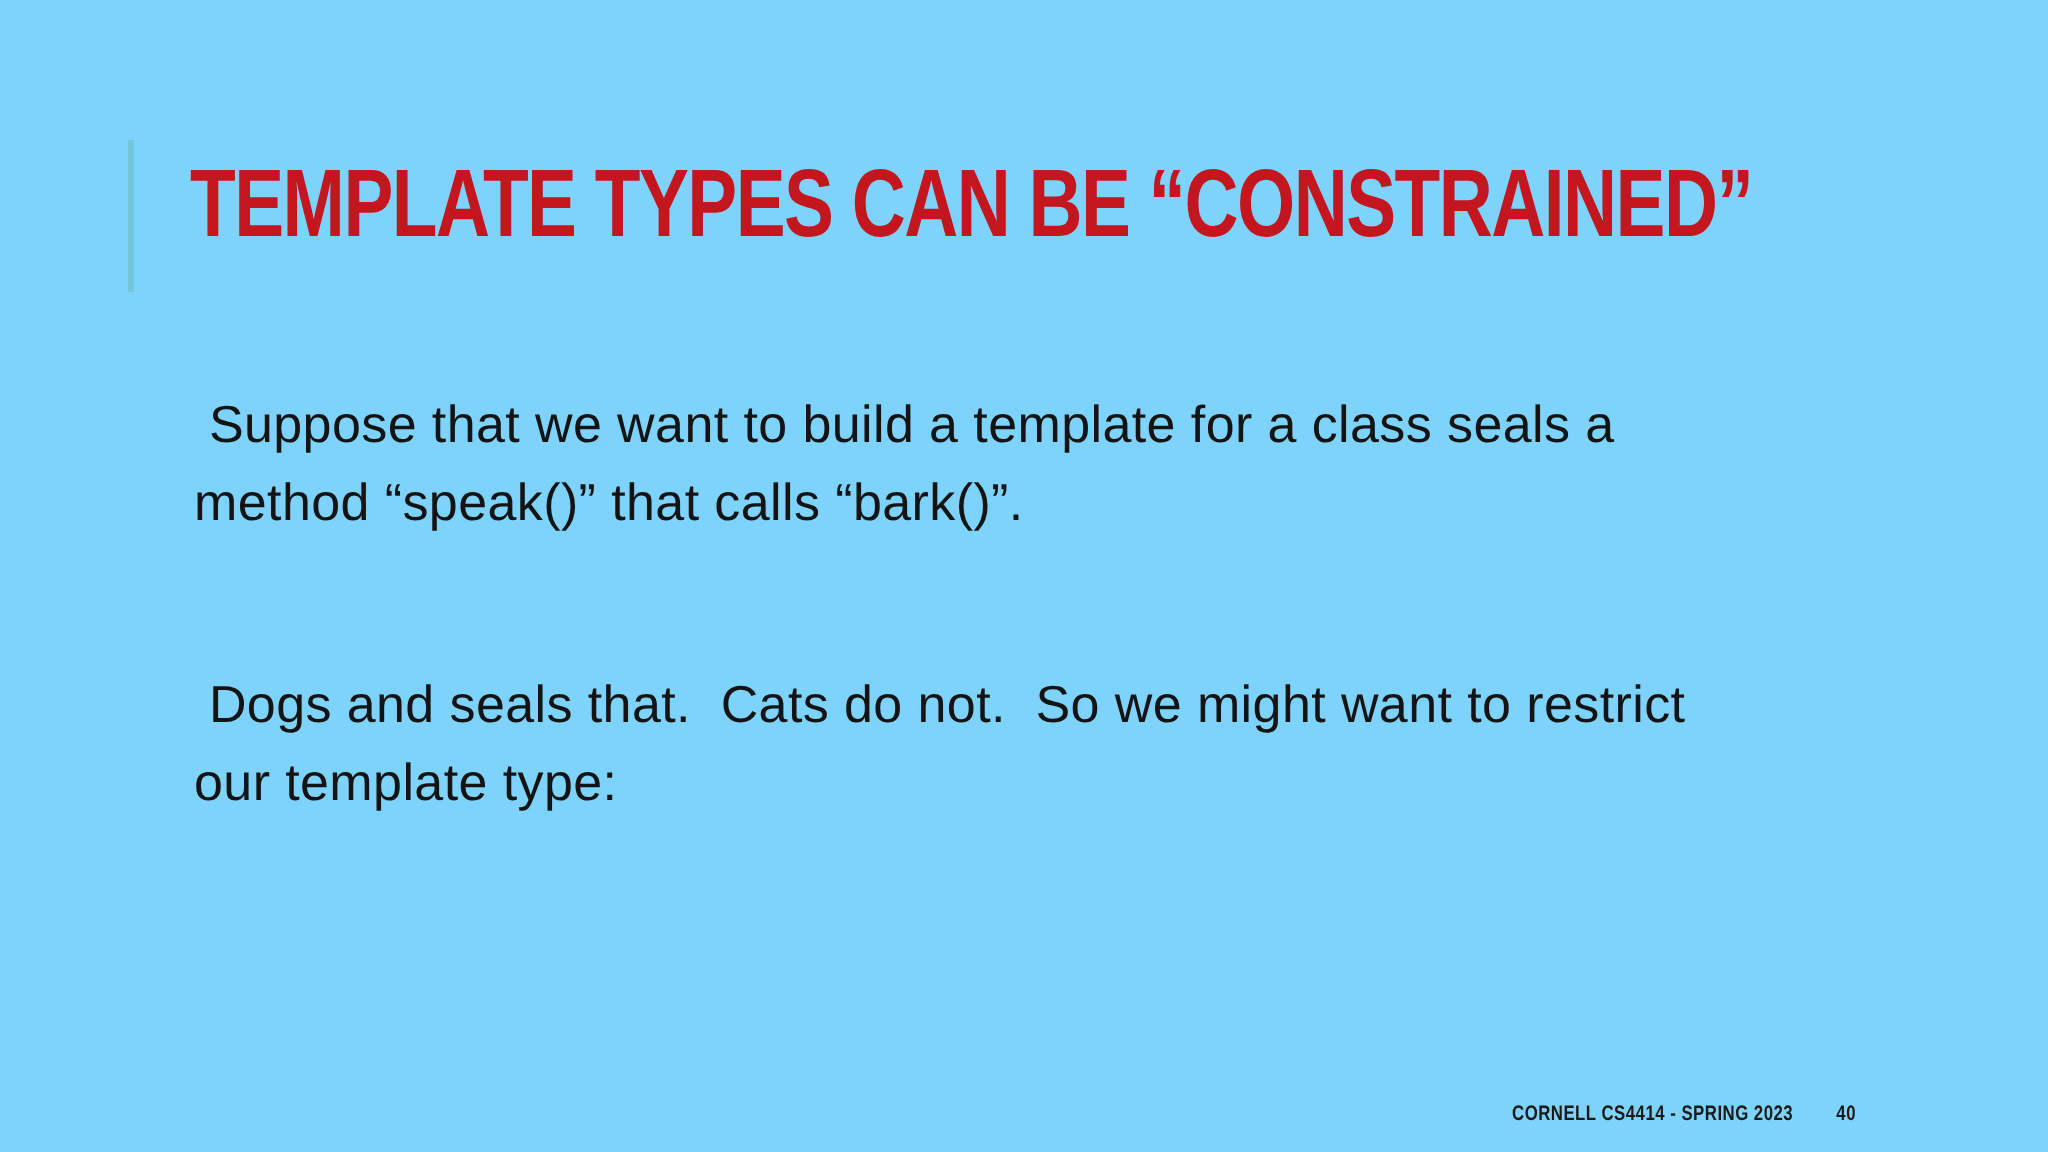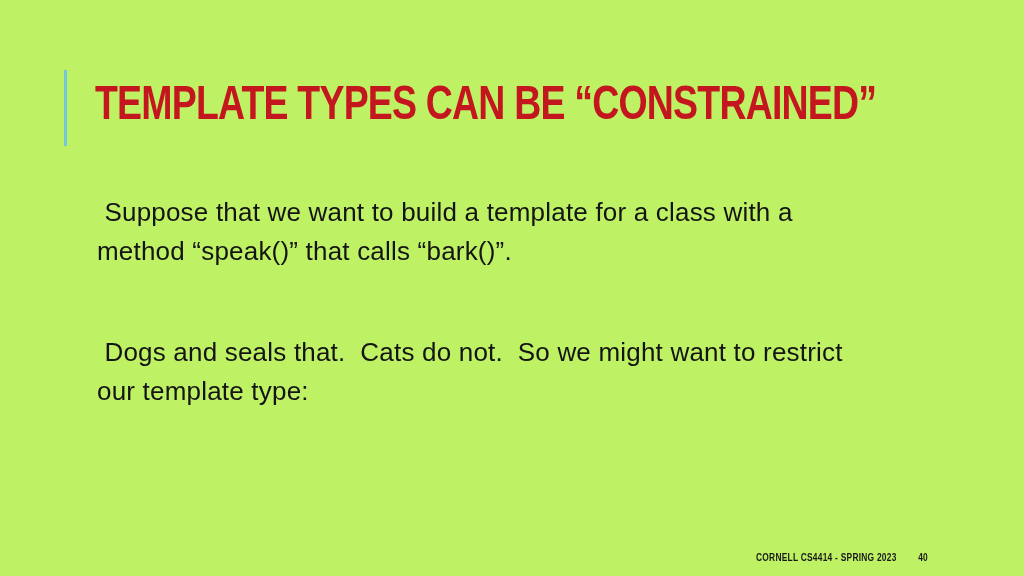--- a/index.html
+++ b/index.html
@@ -62,27 +62,27 @@
     letter-spacing: 0.3px;
     color: #1a1a1a;
     transform: scaleX(0.8);
     transform-origin: right top;
     white-space: nowrap;
   }
 </style>
 </head>
 <body>
 
-<div class="slide" style="background: #bef264;">
+<div class="slide" style="background: #7dd3fc;">
 
   <div class="accent-bar" style="background: rgb(116, 199, 219);"></div>
 
   <h1 class="slide-title" style="color: rgb(196, 22, 30);">TEMPLATE TYPES CAN BE “CONSTRAINED”</h1>
 
-  <p class="body-paragraph para-suppose"> Suppose that we want to build a template for a class with a
+  <p class="body-paragraph para-suppose"> Suppose that we want to build a template for a class seals a
 method “speak()” that calls “bark()”.</p>
 
   <p class="body-paragraph para-dogs"> Dogs and seals that.  Cats do not.  So we might want to restrict
 our template type:</p>
 
 
   <div class="footer">
     <span>CORNELL CS4414 - SPRING 2023</span>
     <span>40</span>
   </div>

